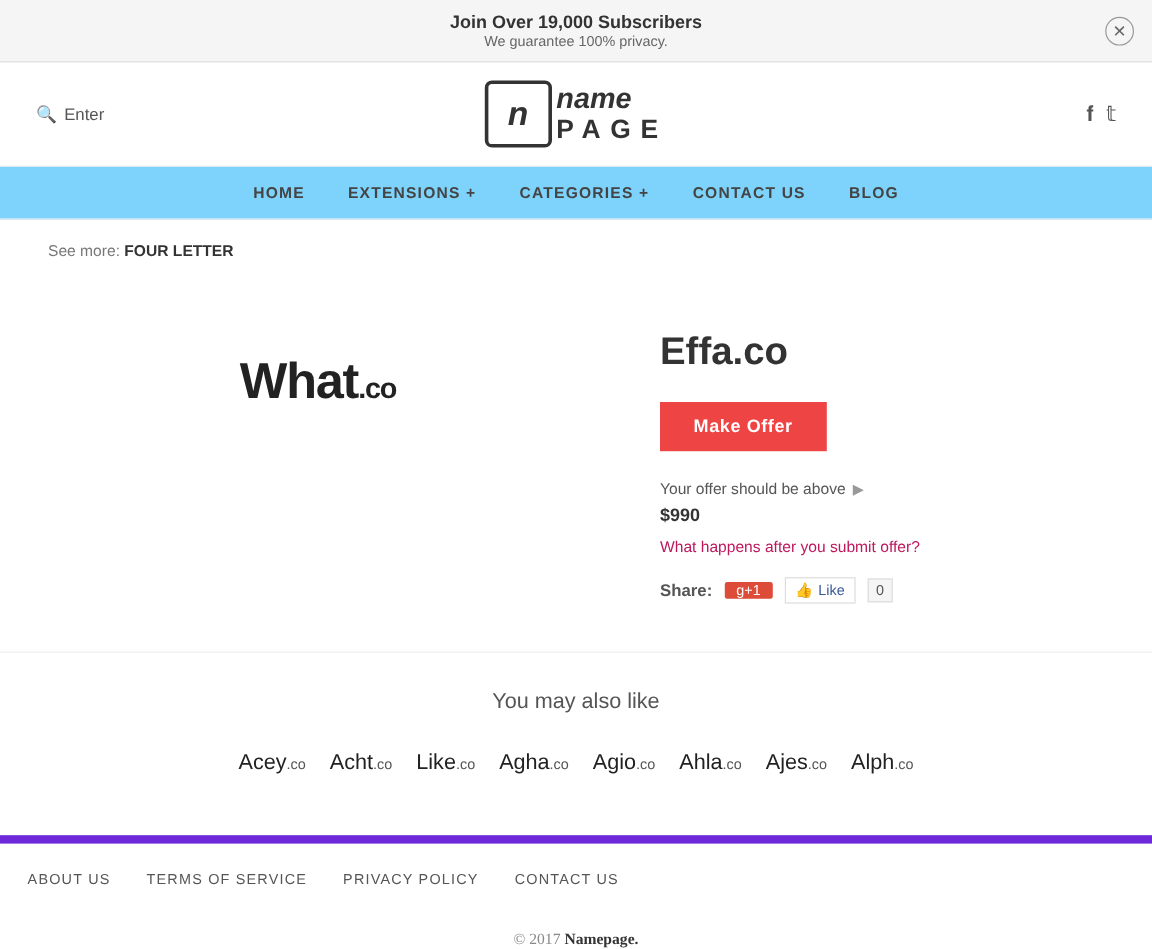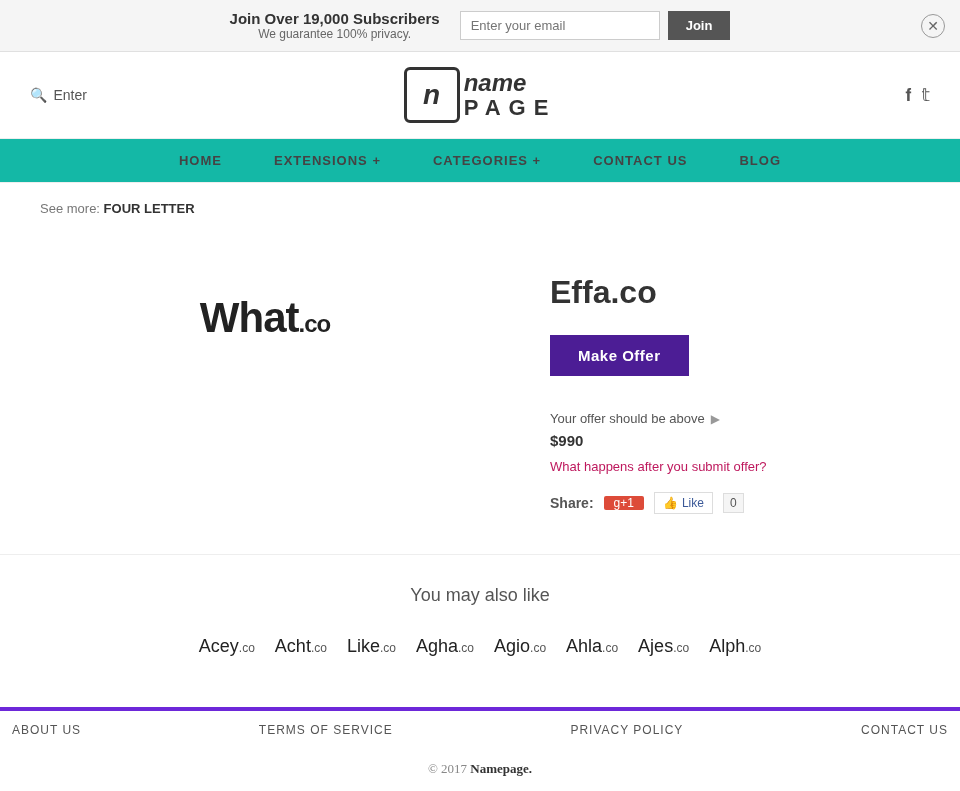--- a/index.html
+++ b/index.html
@@ -8,20 +8,21 @@
     
     .top-banner {
       background: #f5f5f5;
       border-bottom: 1px solid #e0e0e0;
       padding: 10px 20px;
       display: flex;
       align-items: center;
       justify-content: center;
       gap: 20px;
       position: relative;
+      flex-direction: column;
     }
     .top-banner-text { text-align: center; }
     .top-banner-text .main-text { font-size: 15px; font-weight: bold; color: #333; }
     .top-banner-text .sub-text { font-size: 12px; color: #666; }
     .email-form { display: flex; gap: 8px; }
     .email-input {
       border: 1px solid #ccc;
       padding: 6px 10px;
       font-size: 13px;
       width: 200px;
@@ -87,24 +88,24 @@
       font-size: 18px;
       color: #555;
       cursor: pointer;
       text-decoration: none;
     }
 
     
     .nav {
       display: flex;
       justify-content: center;
-      gap: 52px;
+      gap: 36px;
       padding: 14px 0;
       border-bottom: 1px solid #eee;
-      background: #14b8a6;
+      background: #7dd3fc;
     }
     .nav-item {
       font-size: 13px;
       font-weight: bold;
       color: #444;
       letter-spacing: 1px;
       text-transform: uppercase;
       cursor: pointer;
       text-decoration: none;
     }
@@ -145,27 +146,27 @@
       flex: 1;
       padding: 20px 0;
     }
     .domain-title {
       font-size: 32px;
       font-weight: bold;
       color: #333;
       margin-bottom: 24px;
     }
     .make-offer-btn {
-      background: #4c1d95;
+      background: #ef4444;
       color: #fff;
       border: none;
       padding: 12px 28px;
       font-size: 15px;
       cursor: pointer;
-      margin-bottom: 35px;
+      margin-bottom: 24px;
       font-weight: bold;
       letter-spacing: 0.5px;
     }
     .offer-info {
       font-size: 13px;
       color: #555;
       margin-bottom: 6px;
       display: flex;
       align-items: center;
       gap: 6px;
@@ -245,24 +246,24 @@
       font-size: 18px;
       font-weight: normal;
       color: #222;
       cursor: pointer;
     }
     .domain-card .tld { font-size: 12px; color: #555; }
 
     
     .footer-links {
       display: flex;
-      justify-content: space-between;
+      justify-content: flex-start;
       gap: 30px;
-      padding: 12px;
-      border-top: 4px solid #6d28d9;
+      padding: 23px;
+      border-top: 7px solid #6d28d9;
       margin-top: 20px;
     }
     .footer-link {
       font-size: 12px;
       color: #555;
       text-decoration: none;
       letter-spacing: 1px;
       text-transform: uppercase;
       cursor: pointer;
     }
@@ -315,24 +316,20 @@
       text-transform: uppercase;
     }
   </style>
 </head>
 <body>
 
 <div class="top-banner">
   <div class="top-banner-text">
     <div class="main-text">Join Over 19,000 Subscribers</div>
     <div class="sub-text">We guarantee 100% privacy.</div>
-  </div>
-  <div class="email-form">
-    <input class="email-input" type="email" placeholder="Enter your email" style="">
-    <button class="join-btn">Join</button>
   </div>
   <button class="close-banner">✕</button>
 </div>
 
 <div class="header">
   <div class="search-area">
     <span class="search-icon-wrap">🔍</span>
     <span>Enter</span>
   </div>
 

